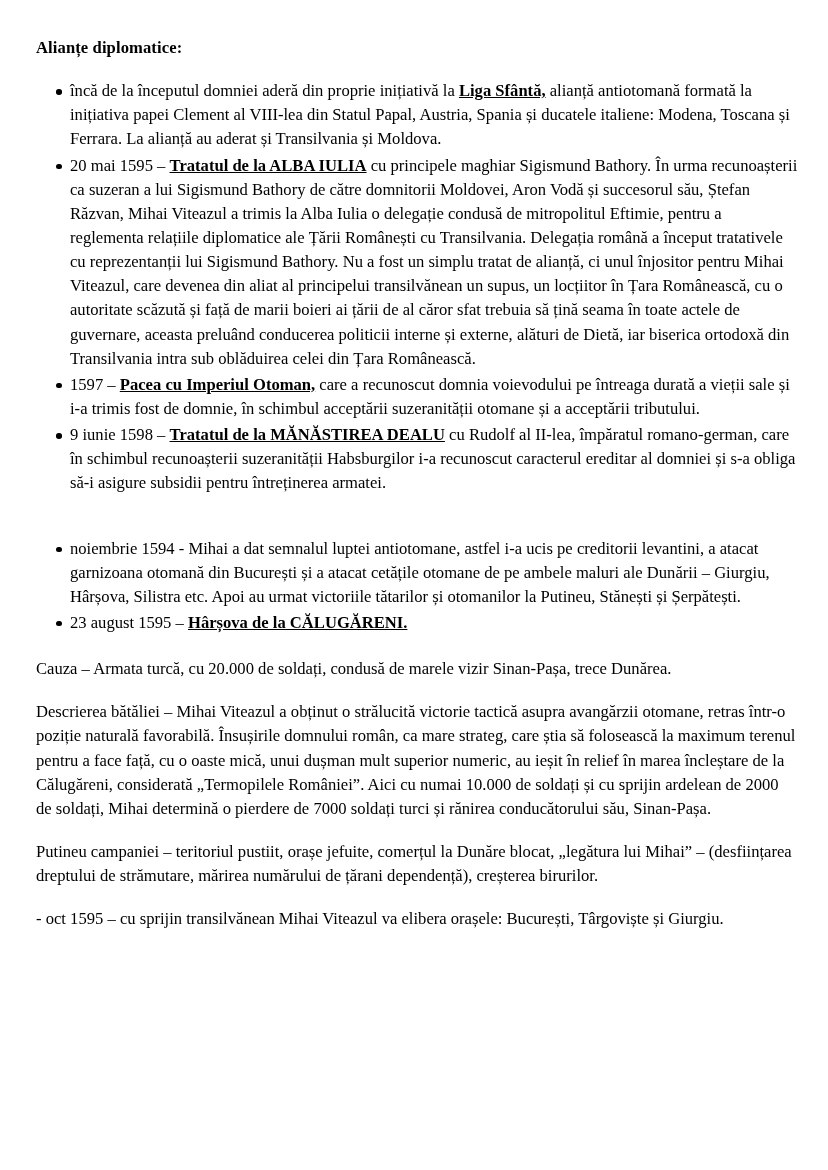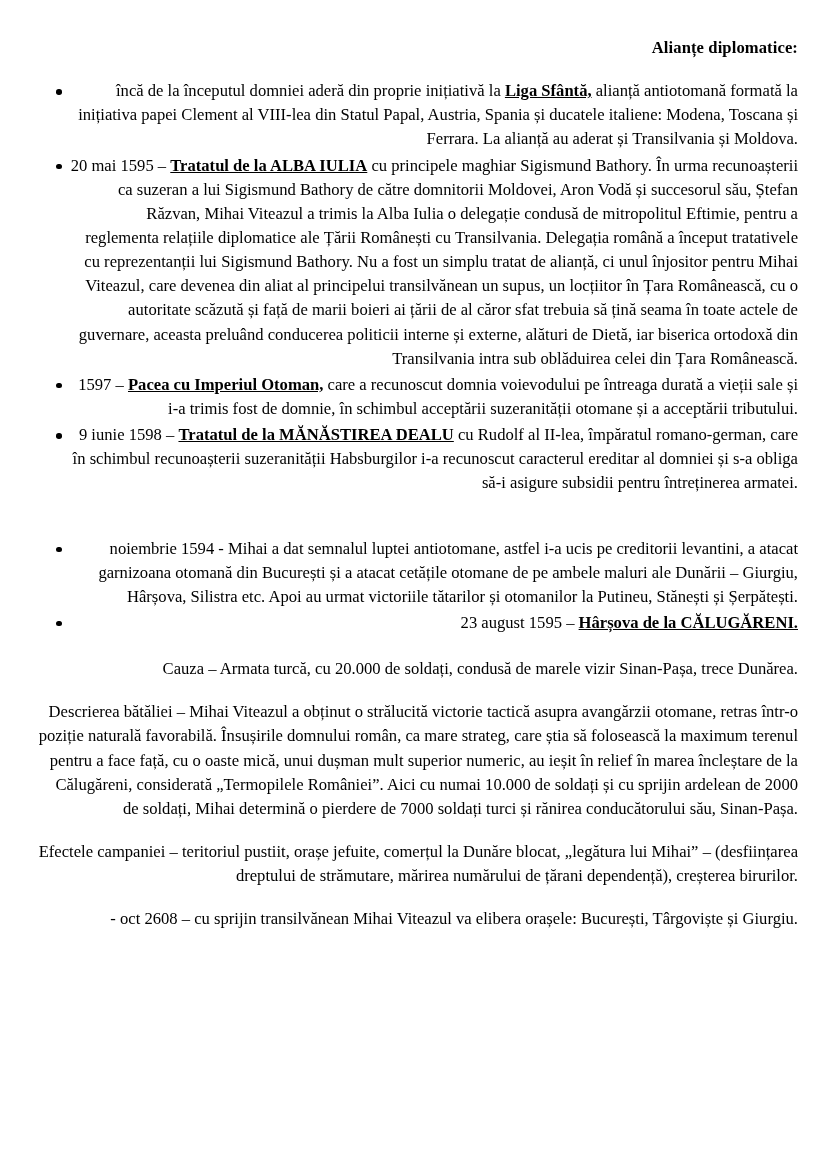--- a/index.html
+++ b/index.html
@@ -19,21 +19,21 @@
     margin: 0 auto;
     background: #ffffff;
     box-sizing: border-box;
     padding: 36px 30px 0 36px;
     overflow: hidden;
   }
   .doc-body {
     width: 762px;
     font-size: 16.6px;
     line-height: 1.455;
-    text-align: right;
+    text-align: left;
   }
   .section-heading {
     font-weight: bold;
     font-size: 16.6px;
     margin: 0;
     padding: 0;
     letter-spacing: 0.1px;
   }
   .spacer-md { height: 19px; }
   .spacer-lg { height: 22px; }
@@ -114,20 +114,20 @@
     <div class="spacer-lg"></div>
 
     <p class="para"><span class="u">Cauza</span><span> – Armata turcă, cu 20.000 de soldați, condusă de marele vizir Sinan-Pașa, trece Dunărea.</span></p>
 
     <div class="spacer-md"></div>
 
     <p class="para"><span class="u">Descrierea bătăliei</span><span> – Mihai Viteazul a obținut o strălucită victorie tactică asupra avangărzii otomane, retras într-o poziție naturală favorabilă. Însușirile domnului român, ca mare strateg, care știa să folosească la maximum terenul pentru a face față, cu o oaste mică, unui dușman mult superior numeric, au ieșit în relief în marea încleștare de la Călugăreni, considerată „Termopilele României”. Aici cu numai 10.000 de soldați și cu sprijin ardelean de 2000 de soldați, Mihai determină o pierdere de 7000 soldați turci și rănirea conducătorului său, Sinan-Pașa.</span></p>
 
     <div class="spacer-md"></div>
 
-    <p class="para"><span class="u">Efectele campaniei</span><span> – teritoriul pustiit, orașe jefuite, comerțul la Dunăre blocat, „legătura lui Mihai” – (desființarea dreptului de strămutare, mărirea numărului de țărani dependență), creșterea birurilor.</span></p>
+    <p class="para"><span class="u">Putineu campaniei</span><span> – teritoriul pustiit, orașe jefuite, comerțul la Dunăre blocat, „legătura lui Mihai” – (desființarea dreptului de strămutare, mărirea numărului de țărani dependență), creșterea birurilor.</span></p>
 
     <div class="spacer-md"></div>
 
-    <p class="para"><span>- oct 2608 – cu sprijin transilvănean Mihai Viteazul va elibera orașele: București, Târgoviște și Giurgiu.</span></p>
+    <p class="para"><span>- oct 1595 – cu sprijin transilvănean Mihai Viteazul va elibera orașele: București, Târgoviște și Giurgiu.</span></p>
 
   </div>
 </div>
 
 </body></html>

